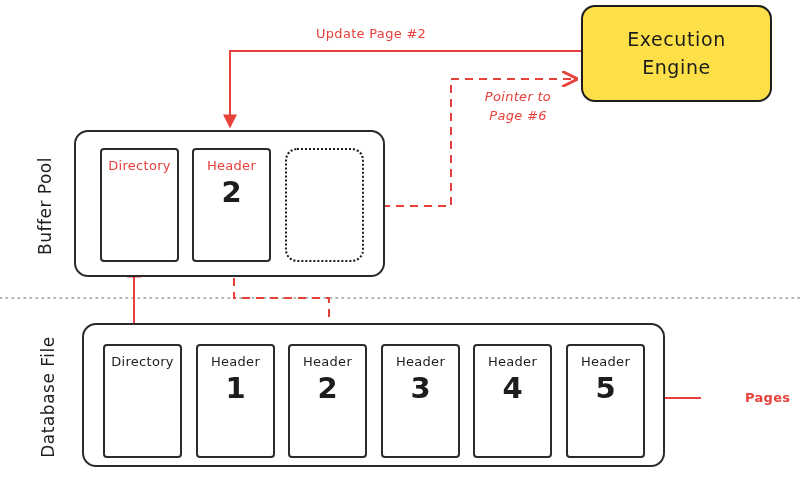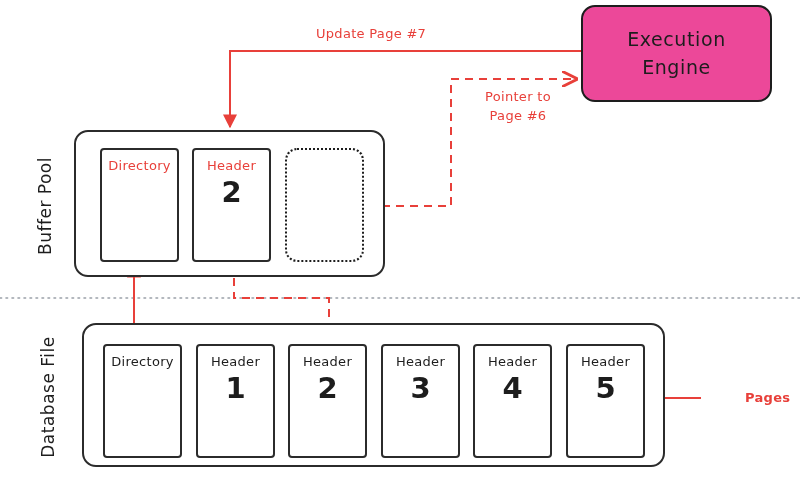--- a/index.html
+++ b/index.html
@@ -35,21 +35,21 @@
     box-sizing: border-box;
   }
   .exec-box {
     position: absolute;
     left: 581px;
     top: 5px;
     width: 191px;
     height: 97px;
     border: 2px solid #1d1d1d;
     border-radius: 14px;
-    background: #ec4899;
+    background: #fde047;
     box-sizing: border-box;
     display: flex;
     align-items: center;
     justify-content: center;
     text-align: center;
   }
   .exec-label {
     font-family: "DejaVu Sans", sans-serif;
     font-size: 19px;
     line-height: 1.45;
@@ -155,20 +155,21 @@
     white-space: nowrap;
   }
   #annot-update-page  { left: 316px; top: 26px; }
   #annot-pointer-page {
     left: 472px;
     top: 88px;
     text-align: center;
     line-height: 1.45;
     white-space: normal;
     width: 92px;
+    font-style: italic;
   }
   #annot-pages { left: 745px; top: 390px; font-weight: bold; }
 </style>
 </head>
 <body>
 
 <div id="canvas">
 
   <svg class="svg-layer" viewBox="0 0 800 479" xmlns="http://www.w3.org/2000/svg">
     <defs>
@@ -246,21 +247,21 @@
   <div class="page-card" id="db-card-4">
     <div class="card-header">Header</div>
     <div class="card-number">4</div>
   </div>
 
   <div class="page-card" id="db-card-5">
     <div class="card-header">Header</div>
     <div class="card-number">5</div>
   </div>
 
-  <div class="annot" id="annot-update-page">Update Page #7</div>
+  <div class="annot" id="annot-update-page">Update Page #2</div>
 
   <div class="annot" id="annot-pointer-page">
     <div>Pointer to</div>
     <div>Page #6</div>
   </div>
 
   <div class="annot" id="annot-pages">Pages</div>
 
 </div>
 

